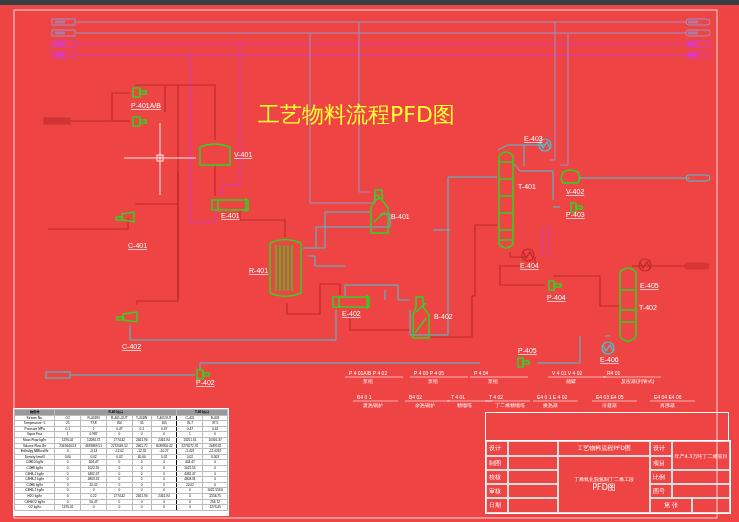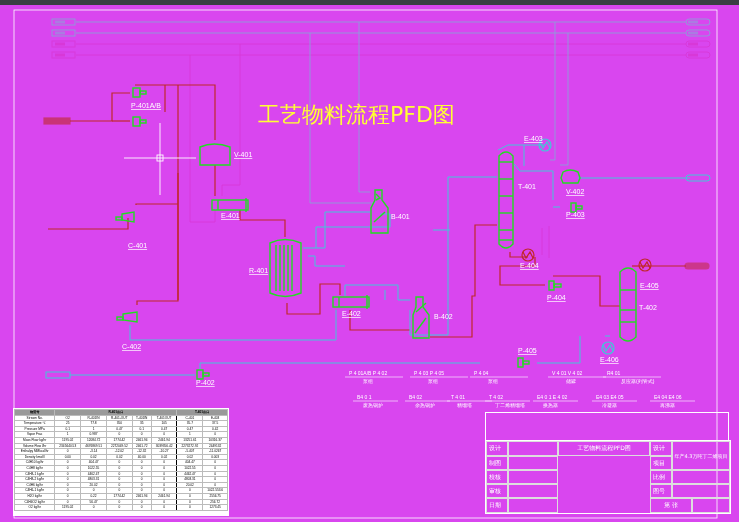--- a/index.html
+++ b/index.html
@@ -1,17 +1,17 @@
 <!DOCTYPE html>
 <html><head>
 <meta charset="utf-8">
 <style>
   html, body { margin:0; padding:0; background:#212830; }
   body { width:739px; height:522px; overflow:hidden; position:relative; font-family:"Liberation Sans", sans-serif; }
-  #canvas { position:absolute; left:0; top:0; width:739px; height:522px; background:#d946ef; }
+  #canvas { position:absolute; left:0; top:0; width:739px; height:522px; background:#ef4444; }
   .topbar { position:absolute; left:0; top:0; width:739px; height:5px; background:#3a3f44; }
   svg text { font-family:"Liberation Sans", sans-serif; }
   .lbl { fill:#ffffff; font-size:7px; text-decoration:underline; }
   .lbl-sm { fill:#ffffff; font-size:5px; }
   .title-cn { fill:#ffff33; font-size:22px; font-family:"DejaVu Sans", sans-serif; }
   .tbl { position:absolute; left:13px; top:408px; width:214px; height:106px; background:#ffffff; border:1px solid #ffffff; }
   .tbl table { border-collapse:collapse; width:100%; font-size:3.2px; color:#000; font-family:"Liberation Sans", sans-serif; }
   .tbl td { border:0.3px solid #bbb; padding:0 1px; height:4.6px; line-height:4.6px; text-align:center; white-space:nowrap; overflow:hidden; }
   .tbl td.hdr { background:#999; font-weight:bold; }
   .tbl tr.thick td { border-top:1px solid #000; }
@@ -508,20 +508,24 @@
     <div class="tb-cell left" style="left:0;top:15px;width:22px;height:14px">制图</div>
     <div class="tb-cell left" style="left:0;top:29px;width:22px;height:14px">校核</div>
     <div class="tb-cell left" style="left:0;top:43px;width:22px;height:14px">审核</div>
     <div class="tb-cell left" style="left:0;top:57px;width:22px;height:15px">日期</div>
     <div class="tb-cell" style="left:22px;top:0;width:50px;height:15px"></div>
     <div class="tb-cell" style="left:22px;top:15px;width:50px;height:14px"></div>
     <div class="tb-cell" style="left:22px;top:29px;width:50px;height:14px"></div>
     <div class="tb-cell" style="left:22px;top:43px;width:50px;height:14px"></div>
     <div class="tb-cell" style="left:22px;top:57px;width:50px;height:15px"></div>
     <div class="tb-cell" style="left:72px;top:0;width:92px;height:15px">工艺物料流程PFD图</div>
+    <div class="tb-cell" style="left:72px;top:15px;width:92px;height:57px;flex-direction:column">
+      <span style="font-size:5px">丁烯氧化脱氢制丁二烯工段</span>
+      <span style="font-size:8px">PFD图</span>
+    </div>
     <div class="tb-cell left" style="left:164px;top:0;width:22px;height:15px">设计</div>
     <div class="tb-cell left" style="left:164px;top:15px;width:22px;height:14px">项目</div>
     <div class="tb-cell left" style="left:164px;top:29px;width:22px;height:14px">比例</div>
     <div class="tb-cell left" style="left:164px;top:43px;width:22px;height:14px">图号</div>
     <div class="tb-cell" style="left:186px;top:0;width:58px;height:29px;font-size:5px">年产4.3万吨丁二烯项目</div>
     <div class="tb-cell" style="left:186px;top:29px;width:58px;height:14px"></div>
     <div class="tb-cell" style="left:186px;top:43px;width:58px;height:14px"></div>
     <div class="tb-cell" style="left:164px;top:57px;width:42px;height:15px">第 张</div>
     <div class="tb-cell" style="left:206px;top:57px;width:38px;height:15px"></div>
   </div>

